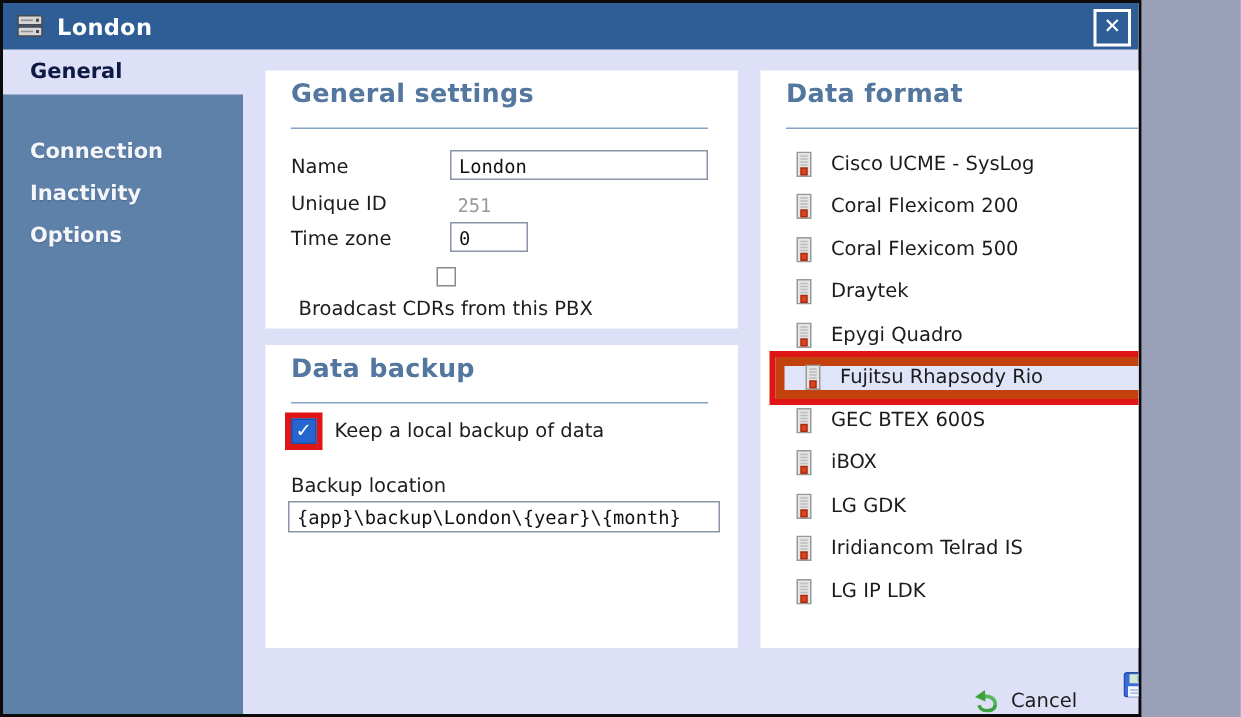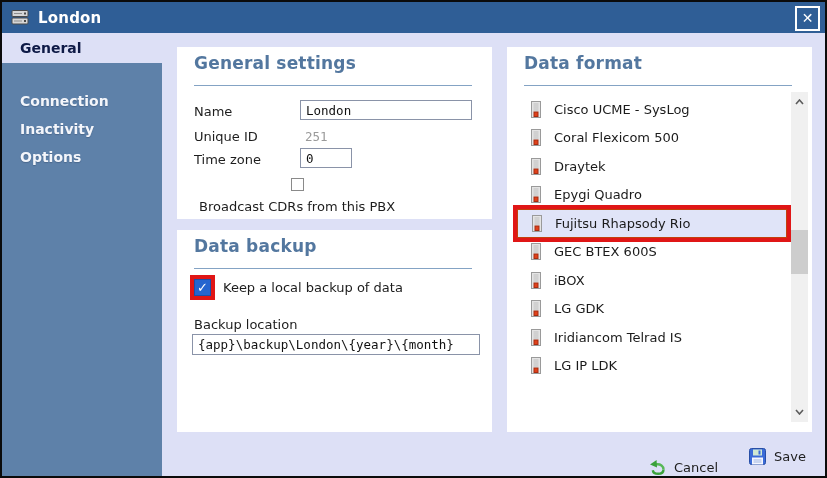--- a/index.html
+++ b/index.html
@@ -1,17 +1,17 @@
 <!DOCTYPE html>
 <html><head>
 <meta charset="utf-8">
 <style>
   html,body{margin:0;padding:0;background:#9aa0b8;font-family:"DejaVu Sans","Liberation Sans",sans-serif;}
   #window{
-    position:relative;width:827px;height:478px;box-sizing:border-box;
+    position:relative;width:761px;height:478px;box-sizing:border-box;
     border:2px solid #0b0b0b;background:#dde0f6;overflow:hidden;
   }
   
   #titlebar{position:absolute;left:0;top:0;right:0;height:31px;background:#2f5e96;display:flex;align-items:center;}
   #titlebar .t-icon{margin-left:9px;display:flex;}
   #titlebar .t-text{color:#ffffff;font-weight:bold;font-size:15px;margin-left:9px;letter-spacing:.2px;}
   #close-btn{position:absolute;right:5px;top:4px;width:21px;height:21px;border:2px solid #ffffff;
     color:#ffffff;font-weight:bold;font-size:14px;line-height:20px;text-align:center;cursor:default;background:transparent;}
   
   #sidebar-active{position:absolute;left:0;top:31px;width:160px;height:30px;display:flex;align-items:center;}
@@ -37,21 +37,21 @@
   .cbx{width:13px;height:13px;border:1px solid #8a8a8a;background:#fff;box-sizing:border-box;}
   .cbx-row{position:absolute;display:flex;align-items:center;gap:8px;}
   .cbx-row .f-inline-label{font-size:13px;color:#1d1d1d;}
   .red-anno{border:4px solid #e01616;display:inline-flex;}
   .cbx-checked{width:17px;height:17px;background:#2565cf;border:1px solid #1d4fa8;box-sizing:border-box;
     color:#fff;font-size:13px;font-weight:bold;line-height:15px;text-align:center;}
   
   #fmt-list{position:absolute;left:10px;top:48px;width:270px;}
   .fmt-row{height:28.5px;display:flex;align-items:center;padding-left:12px;box-sizing:border-box;gap:11px;}
   .fmt-row .fmt-label{font-size:13px;color:#1b1b1b;white-space:nowrap;}
-  .fmt-row.selected{background:#e0e4f8;border:1px solid #c2410c;outline:4px solid #e01616;}
+  .fmt-row.selected{background:#e0e4f8;border:6px solid #c2410c;outline:4px solid #e01616;}
   
   #fmt-scrollbar{position:absolute;left:284px;top:45px;width:17px;height:330px;background:#f0f0f0;}
   .sb-arrow{position:absolute;left:0;width:17px;height:16px;display:flex;align-items:center;justify-content:center;}
   #sb-up{top:2px;} #sb-down{bottom:2px;}
   #sb-thumb{position:absolute;left:0;top:138px;width:17px;height:44px;background:#cdcdcd;}
   
   .footer-btn{position:absolute;display:flex;align-items:center;gap:8px;cursor:default;background:none;border:none;padding:0;}
   .footer-btn .b-label{font-size:13px;color:#1d1d1d;font-family:"DejaVu Sans","Liberation Sans",sans-serif;}
   #cancel-btn{left:646px;top:457px;}
   #save-btn{left:747px;top:446px;}
@@ -143,20 +143,31 @@
         </div>
         <div class="fmt-row">
           <svg width="14" height="17" viewBox="0 0 14 17">
     <rect x="2.5" y="0.5" width="9" height="16" fill="#e4e4e4" stroke="#9a9a9a"></rect>
     <line x1="4.5" y1="3" x2="9.5" y2="3" stroke="#bdbdbd"></line>
     <line x1="4.5" y1="5" x2="9.5" y2="5" stroke="#bdbdbd"></line>
     <line x1="4.5" y1="7" x2="9.5" y2="7" stroke="#bdbdbd"></line>
     <line x1="4.5" y1="9" x2="9.5" y2="9" stroke="#bdbdbd"></line>
     <rect x="5" y="11" width="4" height="4.5" fill="#e0401a" stroke="#a52c10"></rect>
   </svg>
+          <span class="fmt-label">Coral Flexicom 200</span>
+        </div>
+        <div class="fmt-row">
+          <svg width="14" height="17" viewBox="0 0 14 17">
+    <rect x="2.5" y="0.5" width="9" height="16" fill="#e4e4e4" stroke="#9a9a9a"></rect>
+    <line x1="4.5" y1="3" x2="9.5" y2="3" stroke="#bdbdbd"></line>
+    <line x1="4.5" y1="5" x2="9.5" y2="5" stroke="#bdbdbd"></line>
+    <line x1="4.5" y1="7" x2="9.5" y2="7" stroke="#bdbdbd"></line>
+    <line x1="4.5" y1="9" x2="9.5" y2="9" stroke="#bdbdbd"></line>
+    <rect x="5" y="11" width="4" height="4.5" fill="#e0401a" stroke="#a52c10"></rect>
+  </svg>
           <span class="fmt-label">Coral Flexicom 500</span>
         </div>
         <div class="fmt-row">
           <svg width="14" height="17" viewBox="0 0 14 17">
     <rect x="2.5" y="0.5" width="9" height="16" fill="#e4e4e4" stroke="#9a9a9a"></rect>
     <line x1="4.5" y1="3" x2="9.5" y2="3" stroke="#bdbdbd"></line>
     <line x1="4.5" y1="5" x2="9.5" y2="5" stroke="#bdbdbd"></line>
     <line x1="4.5" y1="7" x2="9.5" y2="7" stroke="#bdbdbd"></line>
     <line x1="4.5" y1="9" x2="9.5" y2="9" stroke="#bdbdbd"></line>
     <rect x="5" y="11" width="4" height="4.5" fill="#e0401a" stroke="#a52c10"></rect>

